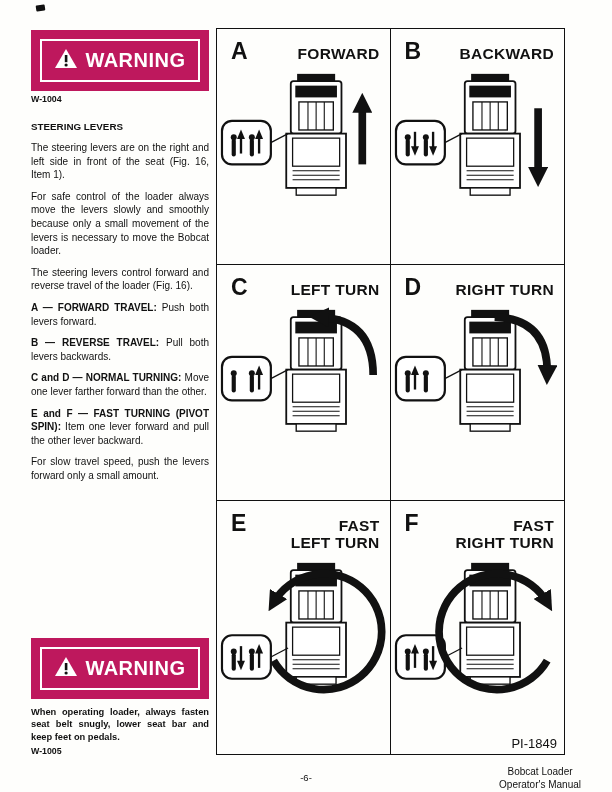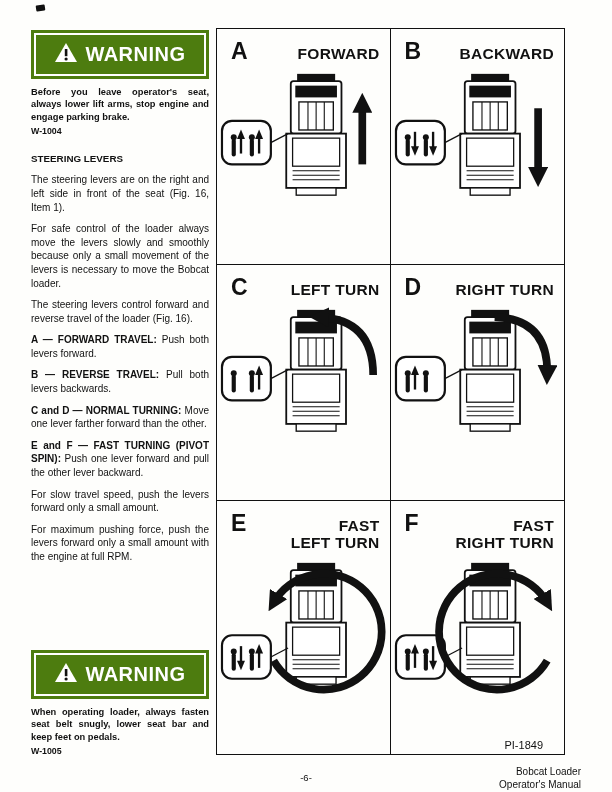--- a/index.html
+++ b/index.html
@@ -1,43 +1,43 @@
 <!DOCTYPE html>
 <html><head>
 <meta charset="utf-8">
 <style>
   *{margin:0;padding:0;box-sizing:border-box}
   html,body{background:#ffffff}
   .page{position:relative;width:612px;height:792px;background:#fefefc;font-family:"Liberation Sans",sans-serif;color:#111;overflow:hidden}
   .scanmark{position:absolute;left:36px;top:5px;width:9px;height:6px;background:#111;border-radius:1px;transform:rotate(-8deg)}
   .leftcol{position:absolute;left:31px;top:30px;width:178px;height:726px;display:flex;flex-direction:column}
-  .warnbox{background:#4d7c0f;padding:3px}
+  .warnbox{background:#be185d;padding:9px}
   .warninner{border:2px solid #fff;padding:7px 4px;display:flex;align-items:center;justify-content:center;gap:7px}
   .warntitle{color:#fff;font-weight:bold;font-size:20px;letter-spacing:.5px}
   .warntext{font-weight:bold;font-size:9.3px;line-height:1.34;text-align:justify;margin-top:7px}
   .warncode{font-weight:bold;font-size:8.8px;text-align:left;margin:3px 3px 0 0}
   .sechead{font-weight:bold;font-size:9.8px;margin:17px 0 9px}
   .para{font-size:10px;line-height:1.36;text-align:justify;margin-bottom:8px}
   .lead{font-weight:bold}
   .lead:not(:empty)::after{content:" "}
   .warnbottom{margin-top:auto}
   .fig{position:absolute;left:216px;top:28px;width:349px;height:727px;border:1.6px solid #111;display:grid;grid-template-columns:1fr 1fr;grid-template-rows:236px 236px 1fr;background:#fefefc}
   .cell{position:relative}
   .bR{border-right:1.6px solid #111}
   .bB{border-bottom:1.6px solid #111}
   .ph{display:flex;align-items:flex-start;padding:12px 10px 0 14px}
   .pl{font-size:23px;font-weight:bold;line-height:.95}
   .pt{flex:1;text-align:right;font-size:15.5px;font-weight:bold;line-height:1.12;padding-top:4px;white-space:pre-line;letter-spacing:.3px}
   .art{display:flex;justify-content:center}
-  .plate{position:absolute;right:21px;bottom:3px;font-size:11px}
+  .plate{position:absolute;right:7px;bottom:3px;font-size:13px}
   .caption{position:absolute;left:216px;top:759px}
   .caplabel{font-weight:bold;font-size:10.5px}
   .captext{font-size:8.4px;margin-left:9px}
   .pageno{position:absolute;left:0;right:0;top:772px;text-align:center;font-size:9.5px}
-  .footright{position:absolute;right:31px;top:765px;text-align:right;font-size:10px;line-height:1.3}
+  .footright{position:absolute;right:31px;top:765px;text-align:center;font-size:10px;line-height:1.3}
 </style>
 </head>
 <body>
 
 <div class="page">
 
   <div class="scanmark"></div>
 
   <div class="leftcol">
 
@@ -47,35 +47,33 @@
           <span>
             <svg width="24" height="21" viewBox="0 0 24 21">
                 <path d="M12 1 L23 20 L1 20 Z" fill="#fff"></path>
                 <rect x="10.8" y="7" width="2.6" height="7.2" fill="#111"></rect>
                 <circle cx="12.1" cy="17" r="1.6" fill="#111"></circle>
               </svg>
           </span>
           <span class="warntitle">WARNING</span>
         </div>
       </div>
-      <div class="warntext">Before you leave operator's seat, always lower lift arms, stop engine and engage parking brake.</div>
       <div class="warncode">W-1004</div>
     </div>
 
     <div class="sechead">STEERING LEVERS</div>
 
     <p class="para"><span class="lead"></span><span>The steering levers are on the right and left side in front of the seat (Fig. 16, Item 1).</span></p>
     <p class="para"><span class="lead"></span><span>For safe control of the loader always move the levers slowly and smoothly because only a small movement of the levers is necessary to move the Bobcat loader.</span></p>
     <p class="para"><span class="lead"></span><span>The steering levers control forward and reverse travel of the loader (Fig. 16).</span></p>
     <p class="para"><span class="lead">A — FORWARD TRAVEL:</span><span>Push both levers forward.</span></p>
     <p class="para"><span class="lead">B — REVERSE TRAVEL:</span><span>Pull both levers backwards.</span></p>
     <p class="para"><span class="lead">C and D — NORMAL TURNING:</span><span>Move one lever farther forward than the other.</span></p>
-    <p class="para"><span class="lead">E and F — FAST TURNING (PIVOT SPIN):</span><span>Push one lever forward and pull the other lever backward.</span></p>
+    <p class="para"><span class="lead">E and F — FAST TURNING (PIVOT SPIN):</span><span>Item one lever forward and pull the other lever backward.</span></p>
     <p class="para"><span class="lead"></span><span>For slow travel speed, push the levers forward only a small amount.</span></p>
-    <p class="para"><span class="lead"></span><span>For maximum pushing force, push the levers forward only a small amount with the engine at full RPM.</span></p>
 
     <div class="warnbottom">
       <div class="warnbox">
         <div class="warninner">
           <span>
             <svg width="24" height="21" viewBox="0 0 24 21">
                 <path d="M12 1 L23 20 L1 20 Z" fill="#fff"></path>
                 <rect x="10.8" y="7" width="2.6" height="7.2" fill="#111"></rect>
                 <circle cx="12.1" cy="17" r="1.6" fill="#111"></circle>
               </svg>

